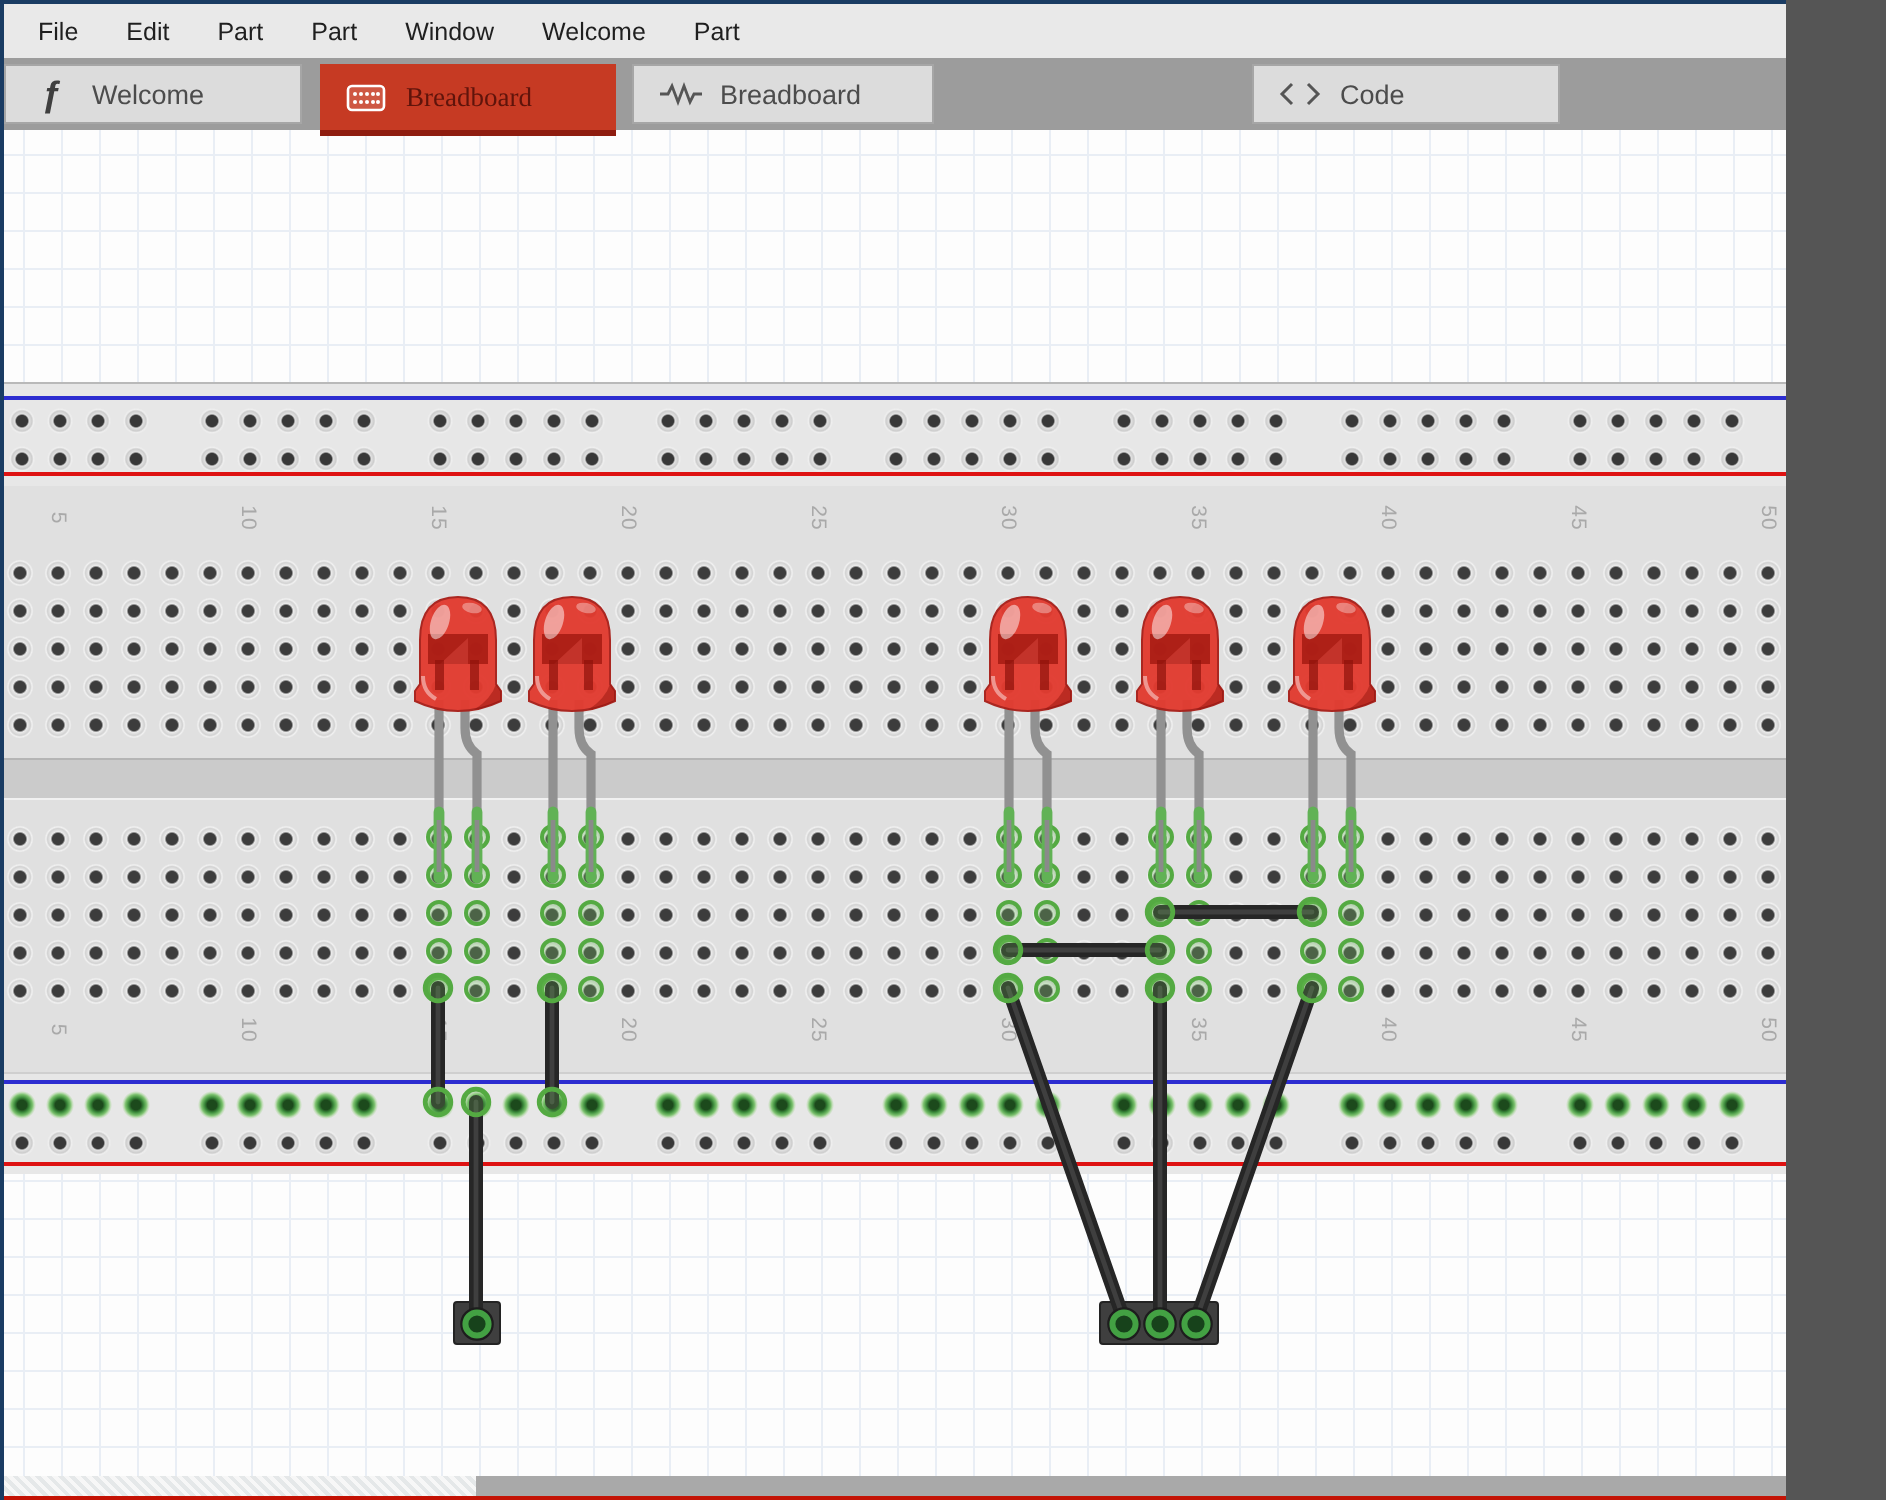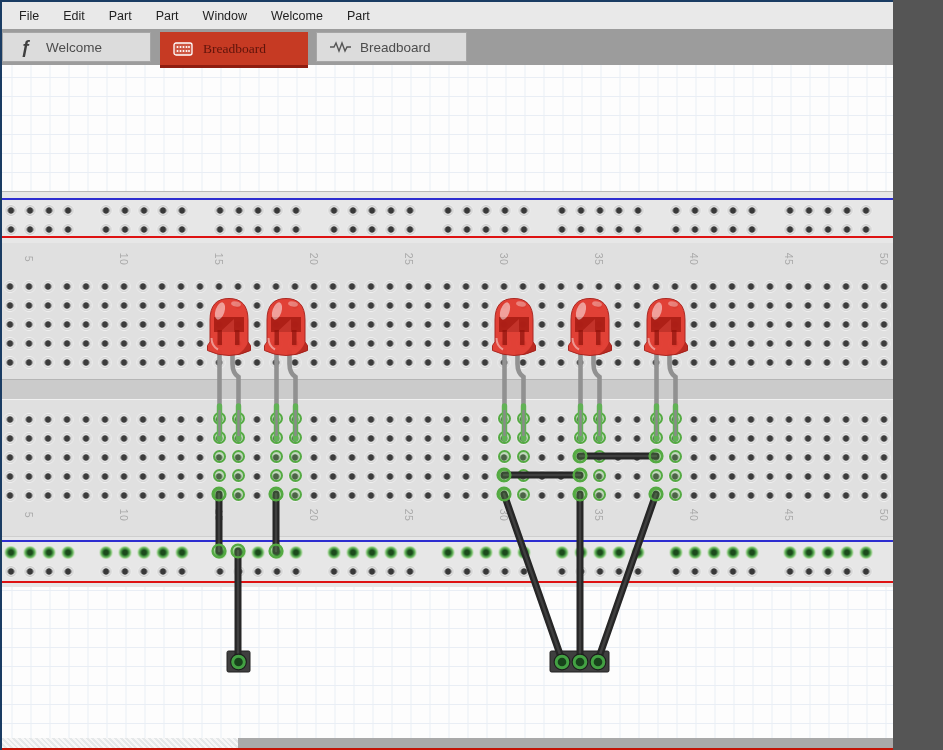--- a/index.html
+++ b/index.html
@@ -120,20 +120,29 @@
       </span>
       <span>Breadboard</span>
     </div>
     <div class="tab" id="tab-schematic">
       <span class="ticon">
         <svg width="24" height="12">
             <path d="M1,6 h4 l2,-4 3,8 3,-8 3,8 2,-4 h4" stroke="#555" fill="none" stroke-width="1.4"></path>
           </svg>
       </span>
       <span>Breadboard</span>
+    </div>
+    <div class="tab" id="tab-code">
+      <span class="ticon">
+        <svg width="22" height="12">
+            <path d="M7,1 L2,6 L7,11" stroke="#555" fill="none" stroke-width="1.5"></path>
+        <path d="M15,1 L20,6 L15,11" stroke="#555" fill="none" stroke-width="1.5"></path>
+          </svg>
+      </span>
+      <span>Code</span>
     </div>
   </div>
 
   <div class="canvas"></div>
 
   <div class="board">
     <div class="rail rail-top">
       <div class="line blue" style="top: 6px; background: rgb(45, 45, 208);"></div>
       <div class="rail-row" style="top:8.5px"></div>
       <div class="rail-row" style="top:27.5px"></div>

